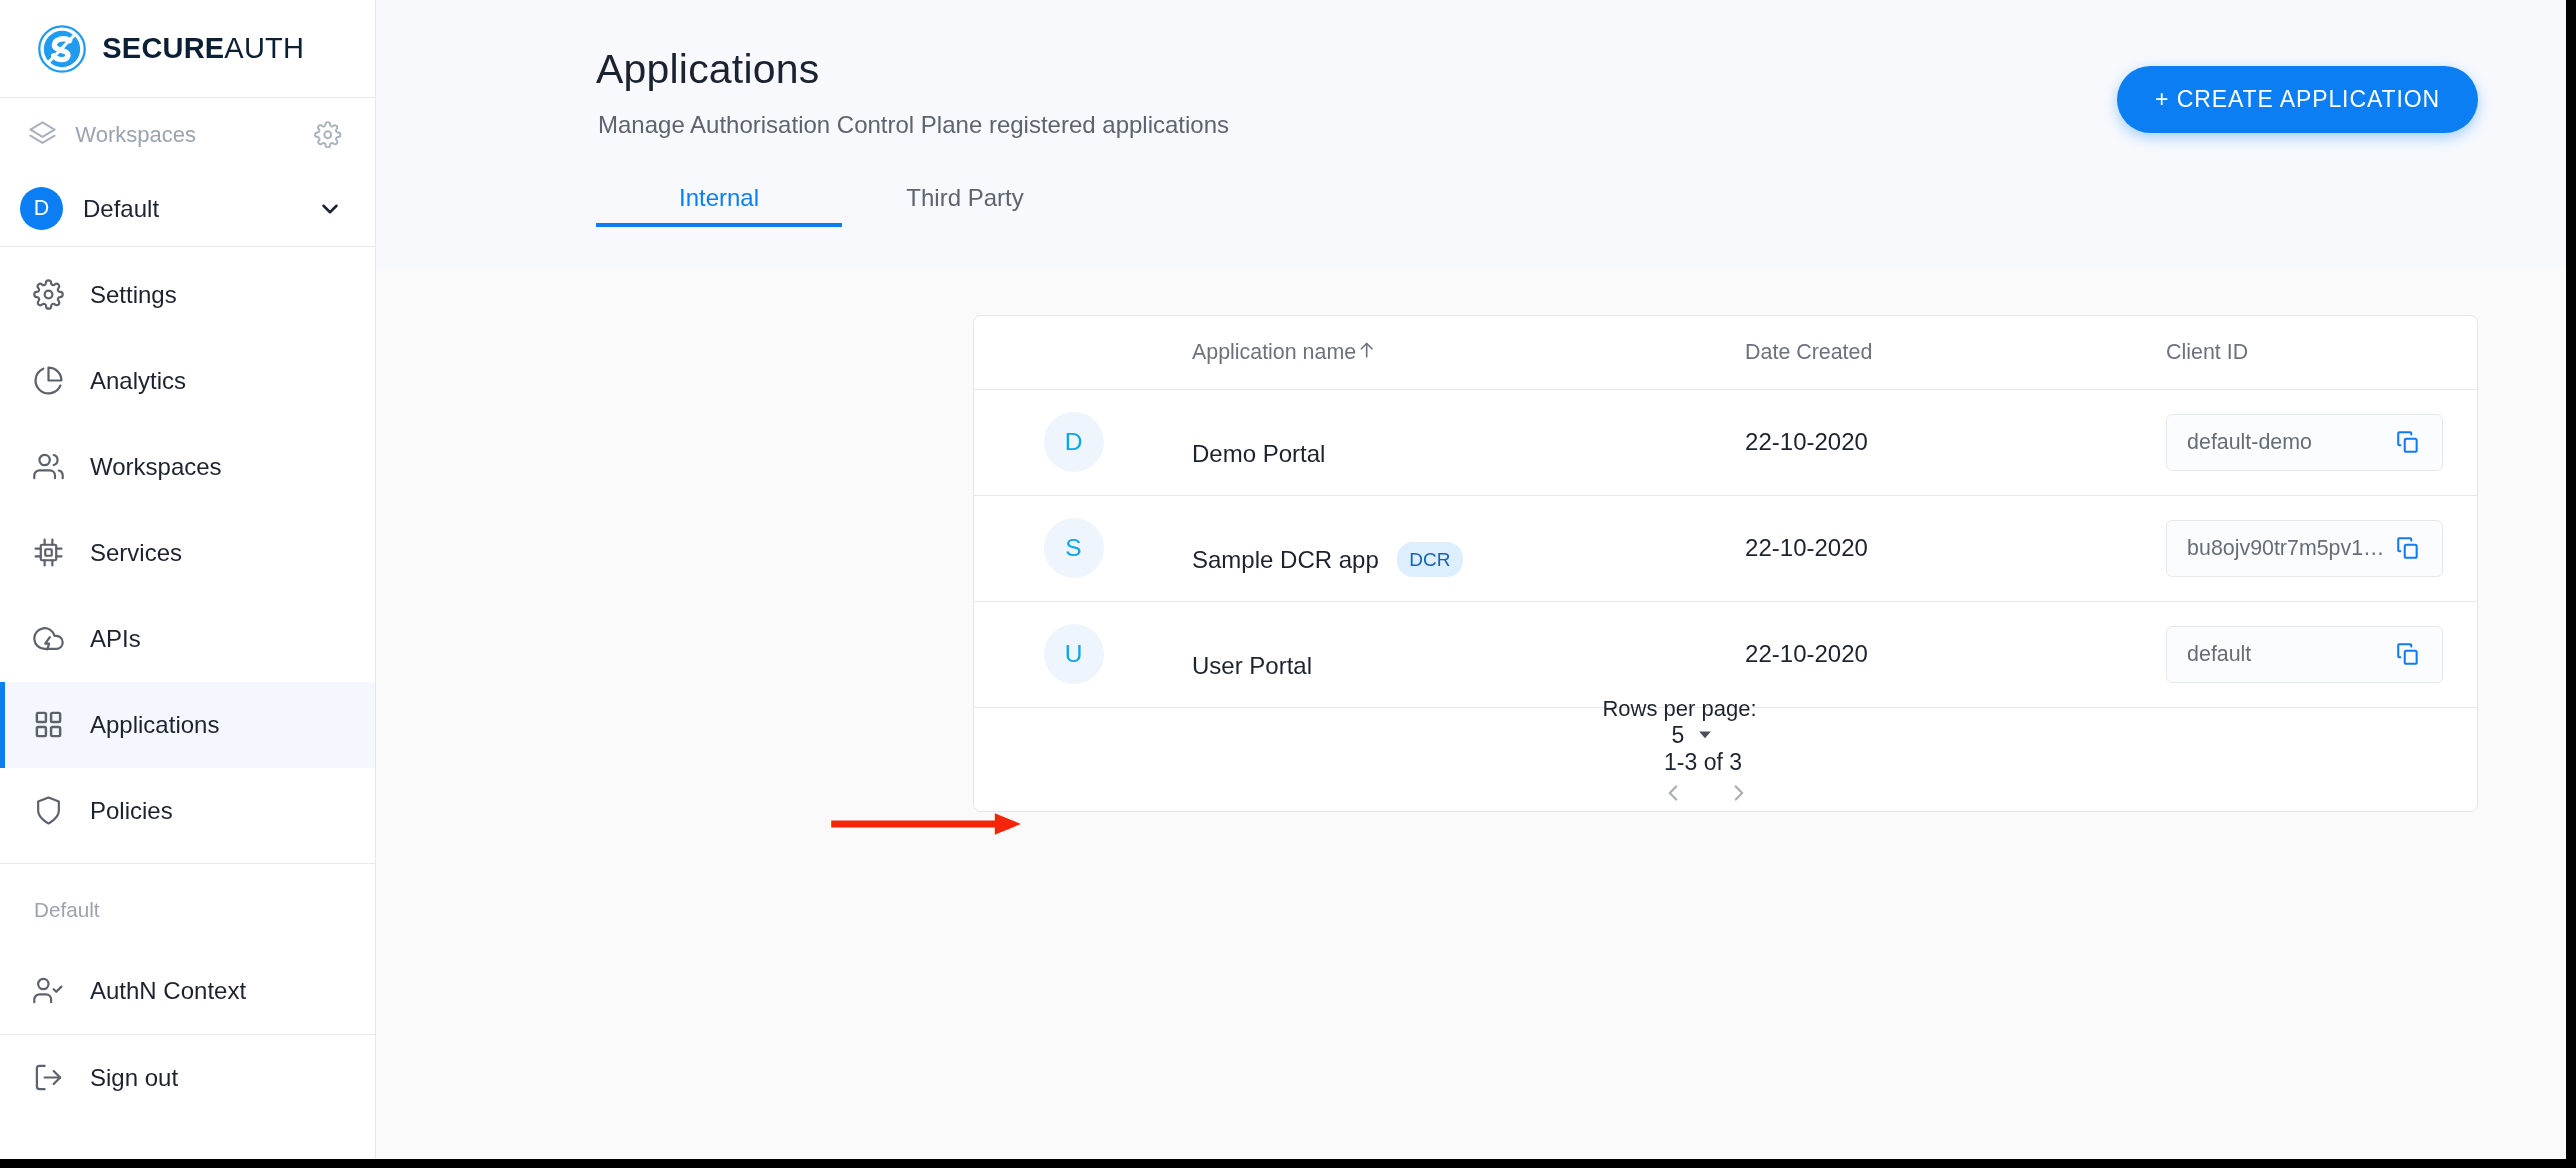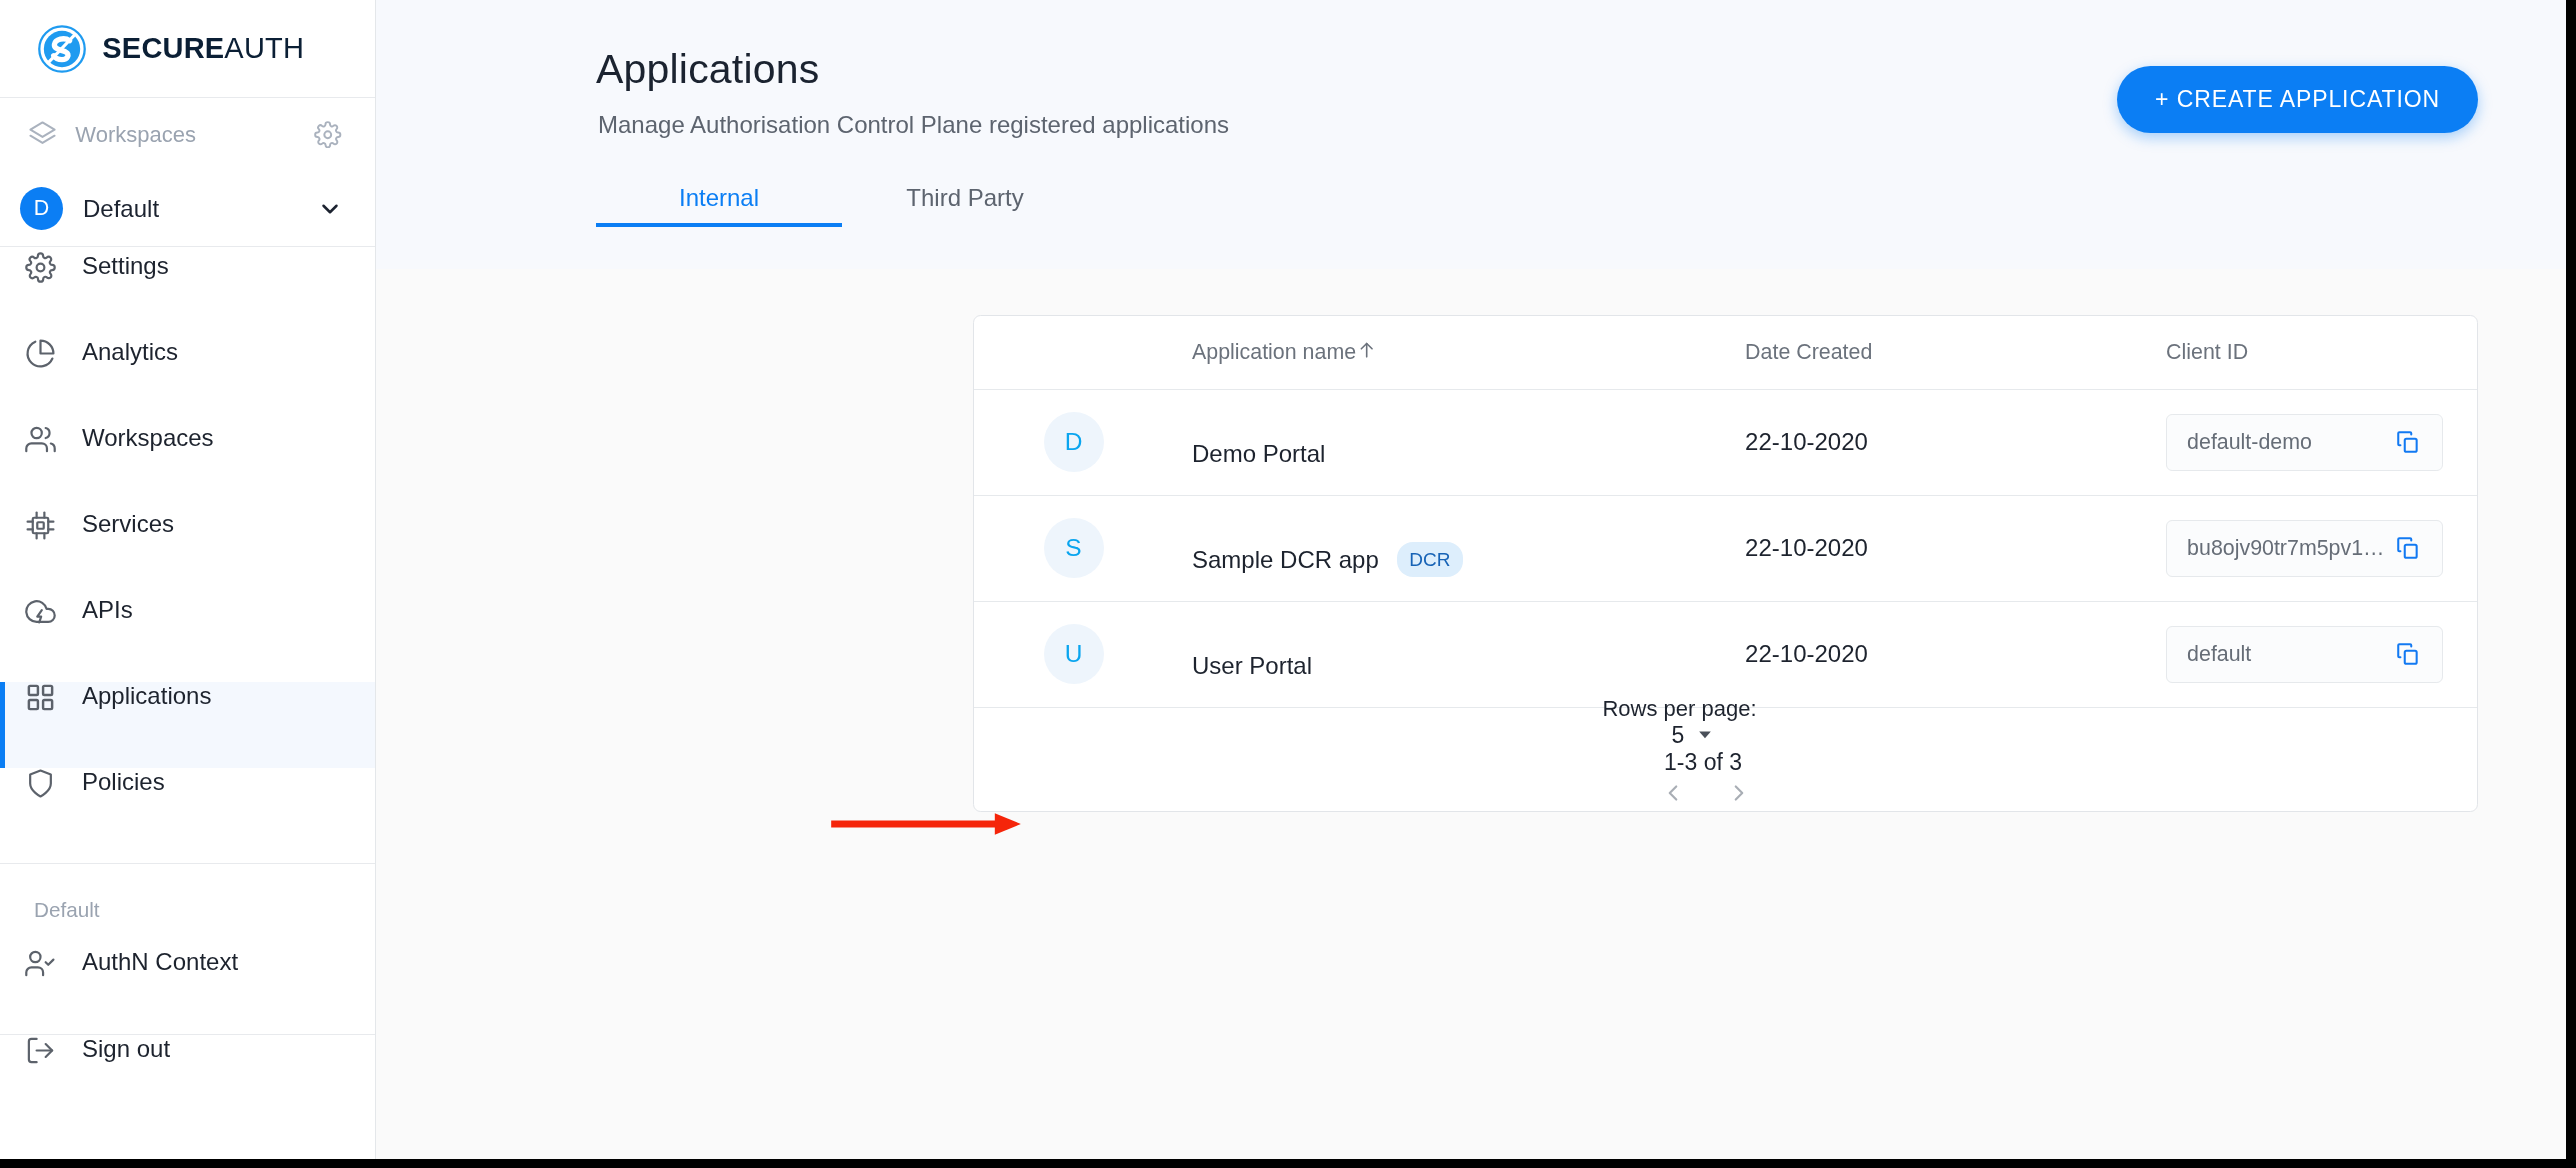--- a/index.html
+++ b/index.html
@@ -90,22 +90,22 @@
     font-size: 24px;
     color: #1c2330;
   }
   .ws-chev { width: 29px; flex: 0 0 29px; display:flex; align-items:center; justify-content:center;}
 
   .nav { padding-top: 4.6px; }
   .nav-item {
     position: relative;
     height: 86px;
     display: flex;
-    align-items: flex-start;
-    padding-left: 25px;
+    align-items: center;
+    padding-left: 33px;
     cursor: pointer;
   }
   .nav-item .nav-ico {
     width: 40px; flex: 0 0 40px;
     display: flex; align-items: center; justify-content: flex-start;
   }
   .nav-item .nav-lbl {
     margin-left: 17px;
     font-size: 24px;
     color: #1d232e;

